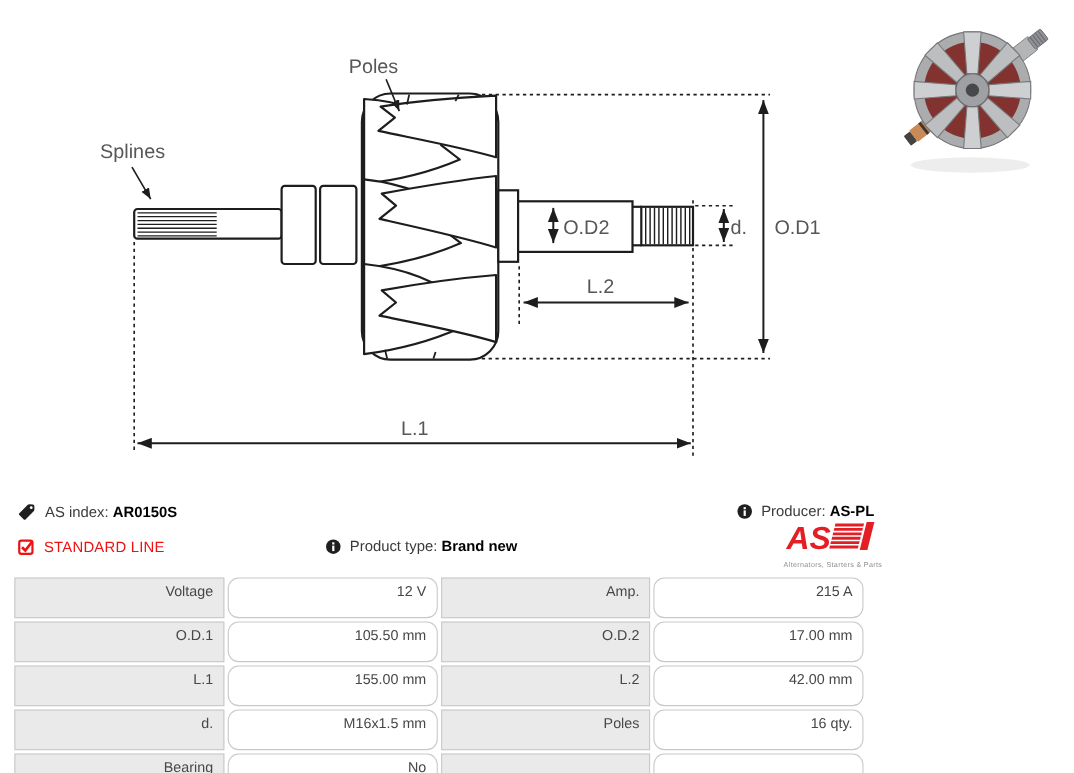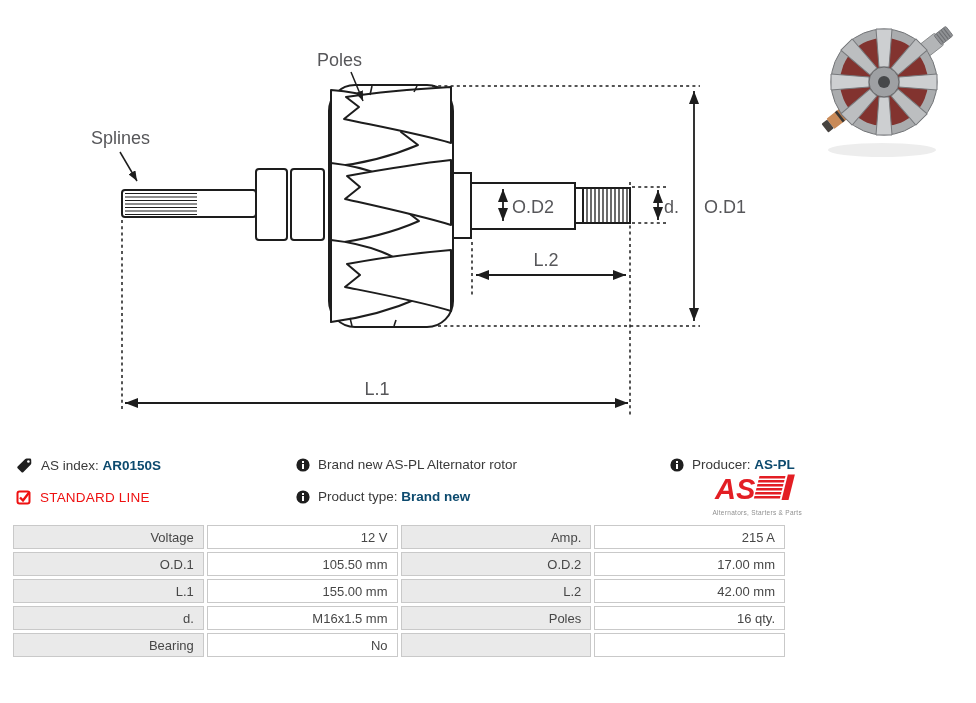--- a/index.html
+++ b/index.html
@@ -5,33 +5,33 @@
   html,body{margin:0;padding:0;background:#fff;}
   .page{position:relative;width:976px;height:703px;background:#fff;overflow:hidden;
         font-family:"Liberation Sans", sans-serif;}
   
   .drawing{position:absolute;left:0;top:0;}
   
   .photo{position:absolute;left:798px;top:2px;}
   
   .item{position:absolute;display:flex;align-items:center;gap:8px;
         font-size:13.5px;color:#3a3a3a;white-space:nowrap;}
-  .item b{color:#0c4a6e;font-weight:bold;}
+  .item b{color:#000000;font-weight:bold;}
   .item .red{color:#ee1111;font-weight:normal;letter-spacing:.2px;}
   .ic{flex:0 0 auto;display:block;}
   
   .aslogo{position:absolute;left:710px;top:474px;width:92px;text-align:right;}
   .aslogo .tagline{font-size:6.5px;color:#8f8f8f;letter-spacing:.3px;margin-top:1px;}
   
   table.spec{position:absolute;left:10px;top:522px;width:778px;
              border-collapse:separate;border-spacing:3px;table-layout:fixed;}
   table.spec td{border:1px solid #c9c9c9;height:22px;font-size:13px;color:#474747;
-                text-align:right;padding:0 9px 0 0;vertical-align:middle;}
+                text-align:right;padding:0 9px 13px 0;vertical-align:middle;}
   td.lbl{background:#eaeaea;}
-  td.val{background:#ffffff;}
+  td.val{background:#ffffff;border-radius:10px;}
 </style>
 </head>
 <body>
 
 <div class="page">
 
   <svg class="drawing" width="790" height="445" viewBox="0 0 790 445">
     <defs>
       <marker id="arr" markerUnits="userSpaceOnUse" markerWidth="14" markerHeight="10" refX="13" refY="5" orient="auto-start-reverse">
         <path d="M0,0 L13,5 L0,10 Z" fill="#1d1d1d"></path>
@@ -159,28 +159,20 @@
   </svg>
 
   <div class="item" style="left:16px;top:457px;">
     <svg class="ic" width="17" height="17" viewBox="0 0 17 17">
       <path d="M1.6,9.6 L9.0,2.2 Q9.7,1.5 10.7,1.5 L14.0,1.6 Q15.1,1.7 15.2,2.8 L15.3,6.1 Q15.3,7.1 14.6,7.8 L7.2,15.2 Q6.4,16 5.6,15.2 L1.6,11.2 Q0.8,10.4 1.6,9.6 Z" fill="#1f1f1f"></path>
       <circle cx="12.4" cy="4.5" r="1.3" fill="#fff"></circle>
     </svg>
     <span class="t"><span>AS index:</span>&nbsp;<b>AR0150S</b></span>
   </div>
 
-  <div class="item" style="left:296px;top:457px;">
-    <svg class="ic" width="14" height="14" viewBox="0 0 14 14">
-      <circle cx="7" cy="7" r="6.6" fill="#1f1f1f"></circle>
-      <rect x="6" y="3" width="2" height="2" fill="#fff"></rect>
-      <rect x="6" y="6" width="2" height="5" fill="#fff"></rect>
-    </svg>
-    <span>Brand new AS-PL Alternator rotor</span>
-  </div>
 
   <div class="item" style="left:670px;top:457px;">
     <svg class="ic" width="14" height="14" viewBox="0 0 14 14">
       <circle cx="7" cy="7" r="6.6" fill="#1f1f1f"></circle>
       <rect x="6" y="3" width="2" height="2" fill="#fff"></rect>
       <rect x="6" y="6" width="2" height="5" fill="#fff"></rect>
     </svg>
     <span class="t"><span>Producer:</span>&nbsp;<b>AS-PL</b></span>
   </div>
 

